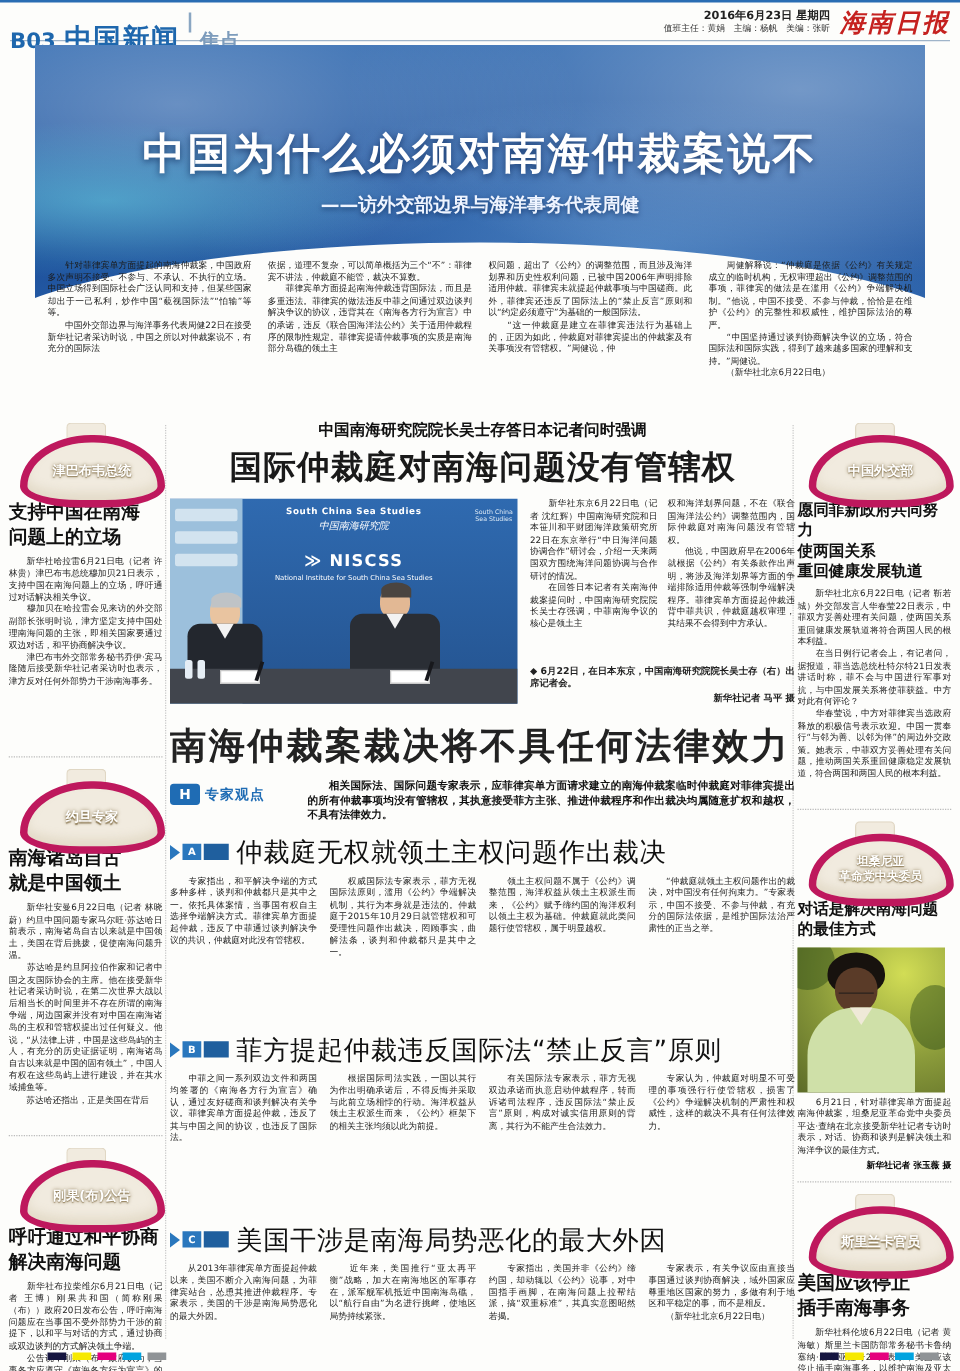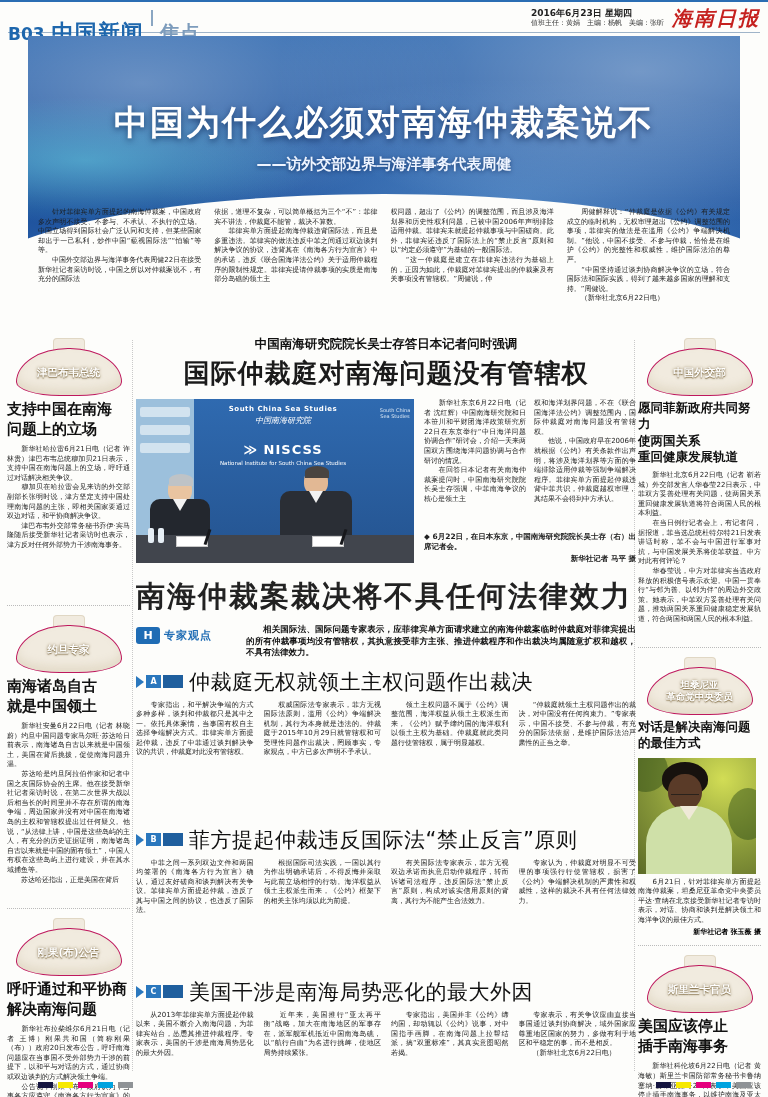--- a/index.html
+++ b/index.html
@@ -7,23 +7,23 @@
         font-family:"DejaVu Sans",sans-serif;overflow:hidden;}
   .toprule{position:absolute;top:0;left:0;right:0;height:2px;background:#2a6db3;}
 
   
   .hdr{position:absolute;top:4px;left:8px;right:8px;height:28px;display:flex;
        justify-content:space-between;align-items:center;border-bottom:1px solid #9fb4c9;}
   .hdr-left{display:flex;align-items:baseline;gap:7px;}
   .pageno{color:#1e67ad;font-size:17px;font-weight:bold;}
   .secname{color:#1e67ad;font-size:22px;font-weight:900;letter-spacing:1px;}
   .hdr-div{width:2px;height:16px;background:#8aa6c2;align-self:center;}
-  .subsec{color:#7d9cbc;font-size:20px;font-weight:bold;margin-top:32px;}
+  .subsec{color:#7d9cbc;font-size:16px;font-weight:bold;margin-top:32px;}
   .hdr-right{display:flex;align-items:center;gap:8px;}
-  .hdr-meta{line-height:1.35;}
+  .hdr-meta{text-align:right;line-height:1.35;}
   .dateline{font-size:9px;font-weight:bold;color:#222;}
   .staffline{font-size:7px;color:#333;}
   .masthead{font-family:"DejaVu Serif",serif;font-style:italic;font-weight:bold;
             color:#c5211f;font-size:20px;letter-spacing:2px;}
 
   
   .banner{position:absolute;top:36px;left:28px;right:28px;height:296px;overflow:hidden;
     background:
       radial-gradient(ellipse at 8% 42%, rgba(96,205,225,.55), transparent 26%),
       radial-gradient(ellipse at 16% 16%, rgba(255,255,255,.30), transparent 38%),
@@ -95,21 +95,21 @@
 
   
   .sidebar{position:absolute;top:338px;width:123px;}
   .sb-l{left:7px;} .sb-r{left:638px;}
   .sb-article{padding-bottom:8px;}
   .sb-article + .sb-article{border-top:1px dotted #bbb;padding-top:9px;}
   .vase{position:relative;width:106px;height:58px;margin:0 auto 2px;}
   .vase .neck{position:absolute;top:0;left:50%;transform:translateX(-50%);width:30px;height:12px;
               background:#f1ebdf;border:1px solid #e0d7c4;border-bottom:none;border-radius:4px 4px 0 0;}
   .vase .vbody{position:absolute;top:10px;left:0;width:104px;height:46px;background:#f1ebdf;
-               border:1px solid #be185d;border-radius:50% 50% 42% 42% / 72% 72% 30% 30%;
+               border:6px solid #be185d;border-radius:50% 50% 42% 42% / 72% 72% 30% 30%;
                display:flex;align-items:center;justify-content:center;box-shadow:inset 0 -6px 8px rgba(190,175,140,.25);}
   .vase-label{color:#fff;font-weight:bold;font-size:10.5px;text-align:center;line-height:12px;
               white-space:pre-line;text-shadow:0 0 3px rgba(130,110,70,.9),0 1px 1px rgba(130,110,70,.9);}
   .sb-head{font-size:15px;font-weight:900;line-height:1.3;color:#111;white-space:pre-line;margin:4px 0 6px;}
   .sb-head.small{font-size:12.5px;}
   .photo-woman{position:relative;width:118px;height:116px;overflow:hidden;margin:2px 0 4px;
     background:radial-gradient(circle at 72% 18%, #d2dd55, #8a9a3a 55%, #5c6b28);}
   .leaf{position:absolute;border-radius:50%;background:rgba(40,70,20,.45);}
   .w-hair{position:absolute;left:24px;top:4px;width:46px;height:34px;background:#17120e;border-radius:50% 50% 45% 45%;}
   .w-face{position:absolute;left:30px;top:16px;width:34px;height:36px;background:#5a3b28;border-radius:48%;}
@@ -232,21 +232,21 @@
 
     <div class="section">
       <div class="sec-h">
         <span class="tri"></span>
         <span class="chip">A</span>
         <span class="bar"></span>
         <span class="sec-title">仲裁庭无权就领土主权问题作出裁决</span>
       </div>
       <div class="sec-cols hA">
         <div class="scol tinytext">　　专家指出，和平解决争端的方式多种多样，谈判和仲裁都只是其中之一。依托具体案情，当事国有权自主选择争端解决方式。菲律宾单方面提起仲裁，违反了中菲通过谈判解决争议的共识，仲裁庭对此没有管辖权。</div>
-        <div class="scol tinytext">　　权威国际法专家表示，菲方无视国际法原则，滥用《公约》争端解决机制，其行为本身就是违法的。仲裁庭于2015年10月29日就管辖权和可受理性问题作出裁决，罔顾事实，专家观点，中方已多次声明不予承认。</div>
+        <div class="scol tinytext">　　权威国际法专家表示，菲方无视国际法原则，滥用《公约》争端解决机制，其行为本身就是违法的。仲裁庭于2015年10月29日就管辖权和可受理性问题作出裁决，罔顾事实，曲解法条，谈判和仲裁都只是其中之一。</div>
         <div class="scol tinytext">　　领土主权问题不属于《公约》调整范围，海洋权益从领土主权派生而来，《公约》赋予缔约国的海洋权利以领土主权为基础。仲裁庭就此类问题行使管辖权，属于明显越权。</div>
         <div class="scol tinytext">　　“仲裁庭就领土主权问题作出的裁决，对中国没有任何拘束力。”专家表示，中国不接受、不参与仲裁，有充分的国际法依据，是维护国际法治严肃性的正当之举。</div>
       </div>
     </div>
 
     <div class="section">
       <div class="sec-h">
         <span class="tri"></span>
         <span class="chip">B</span>
         <span class="bar"></span>

